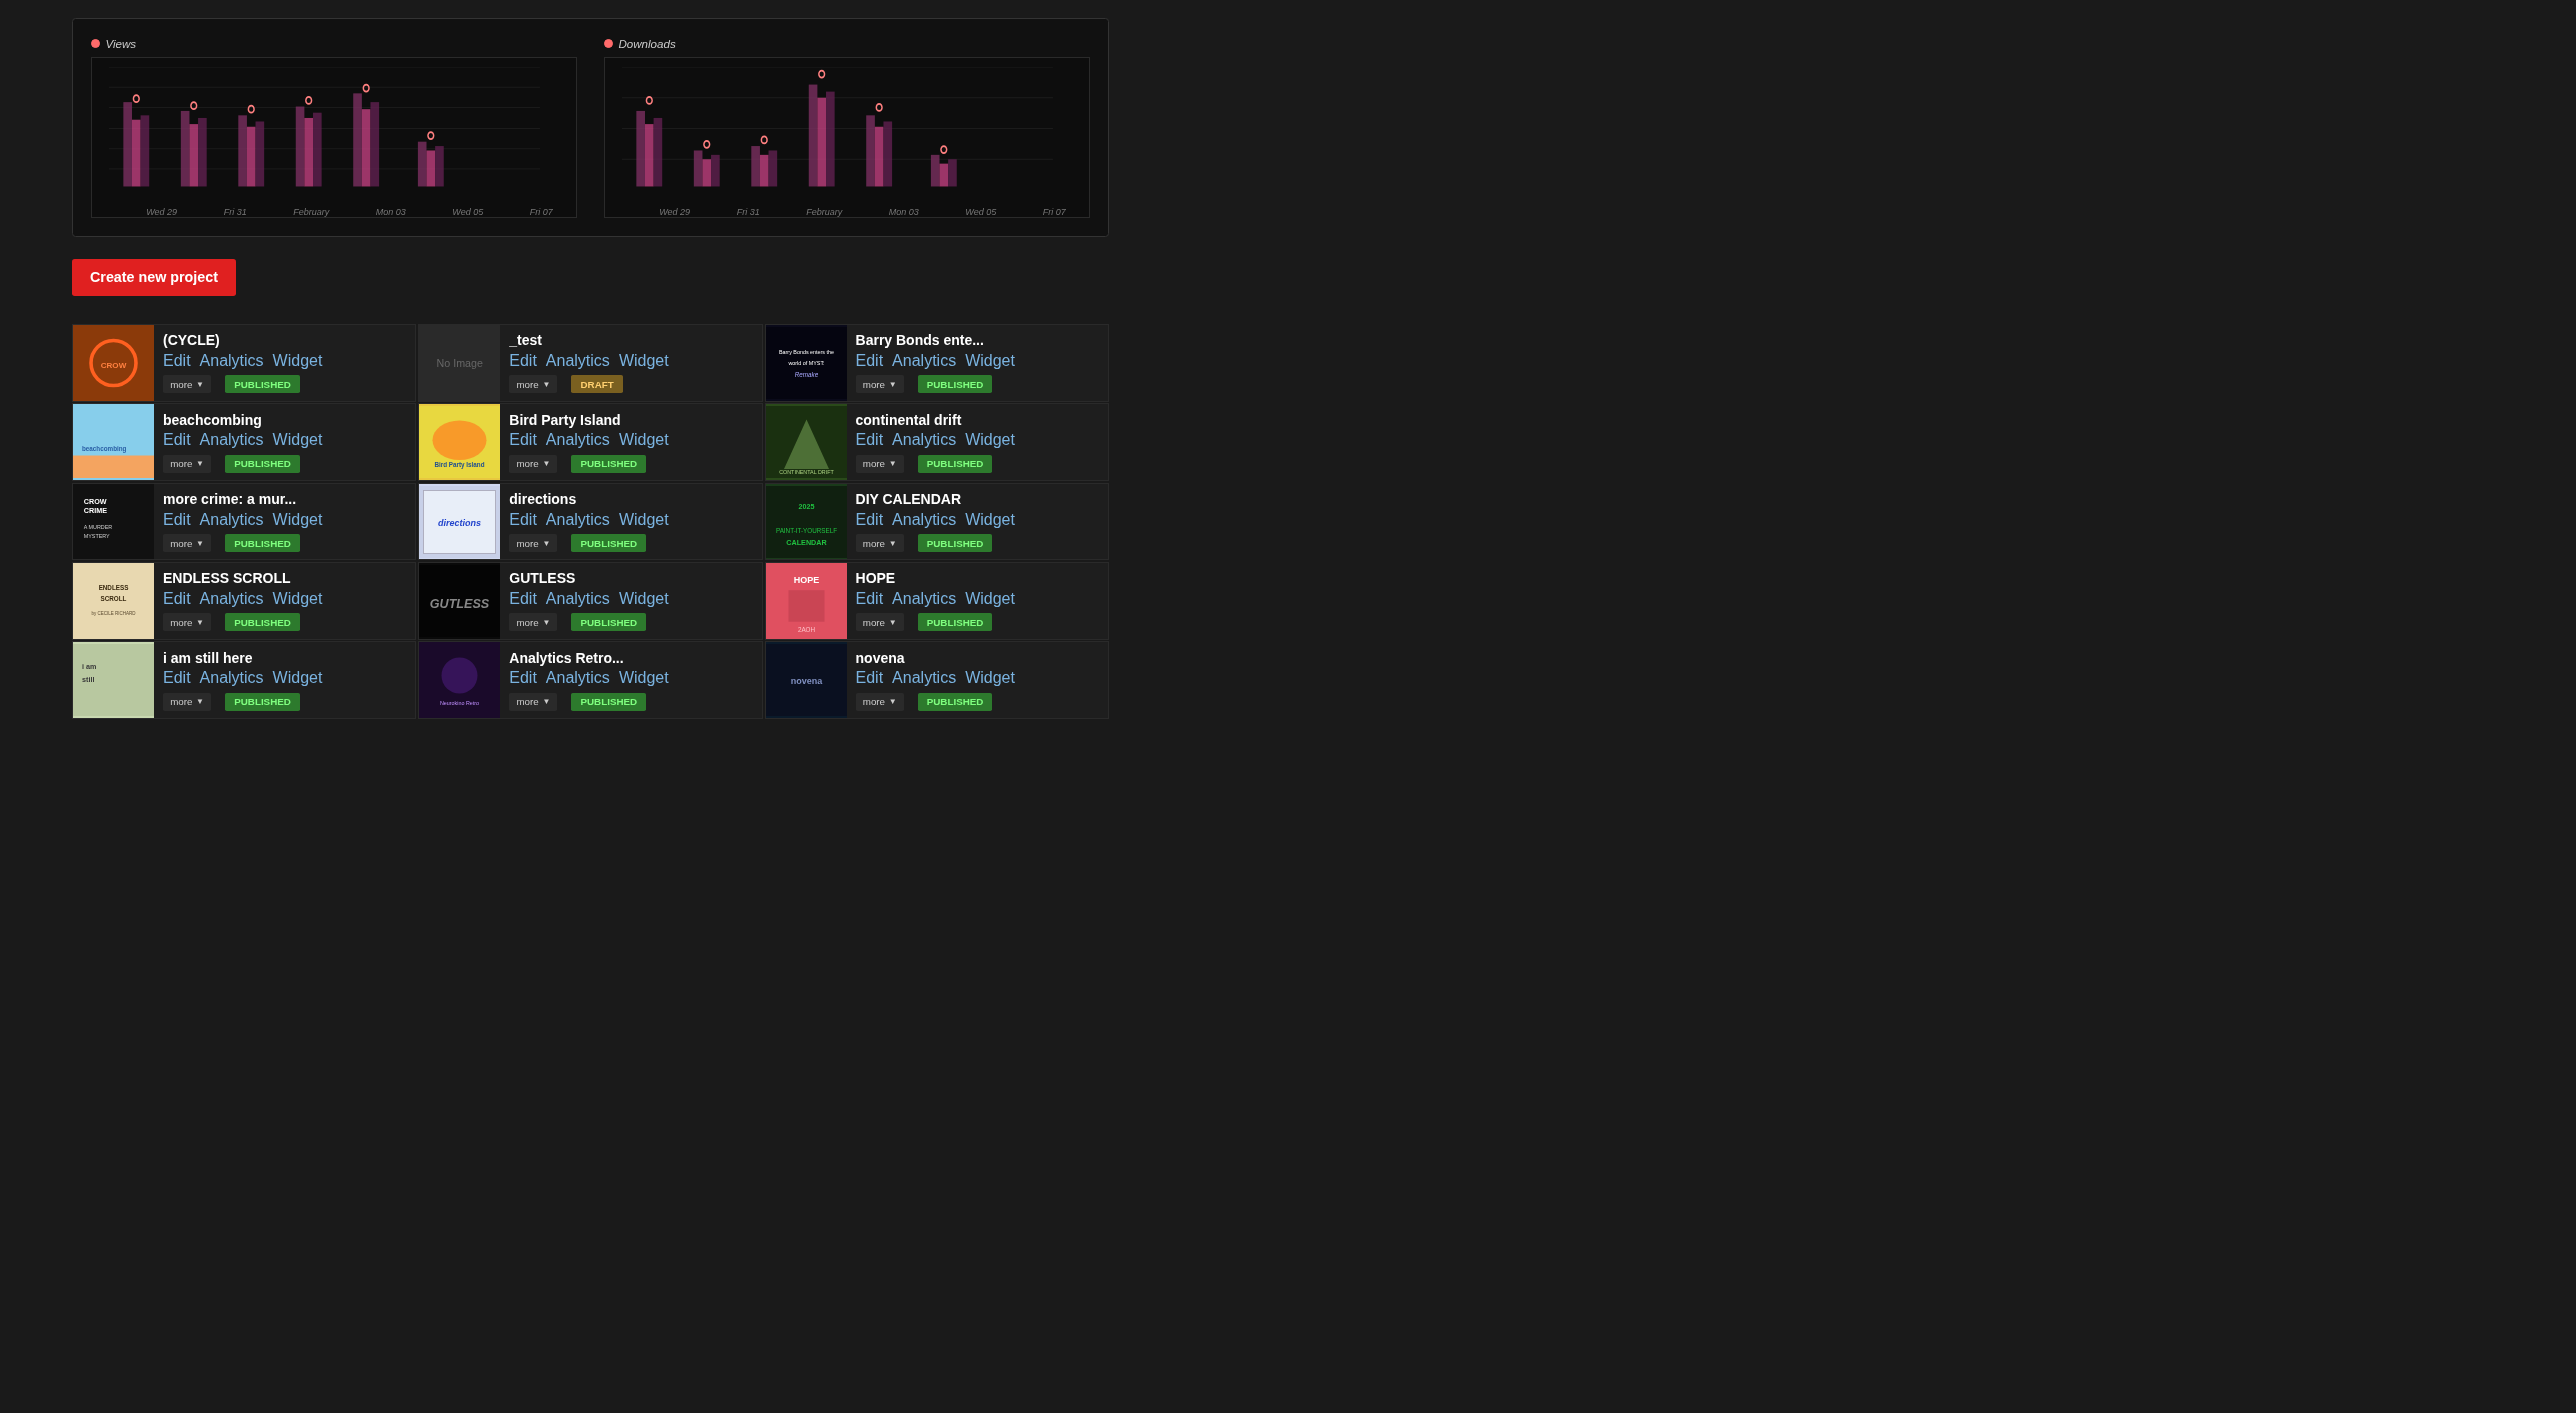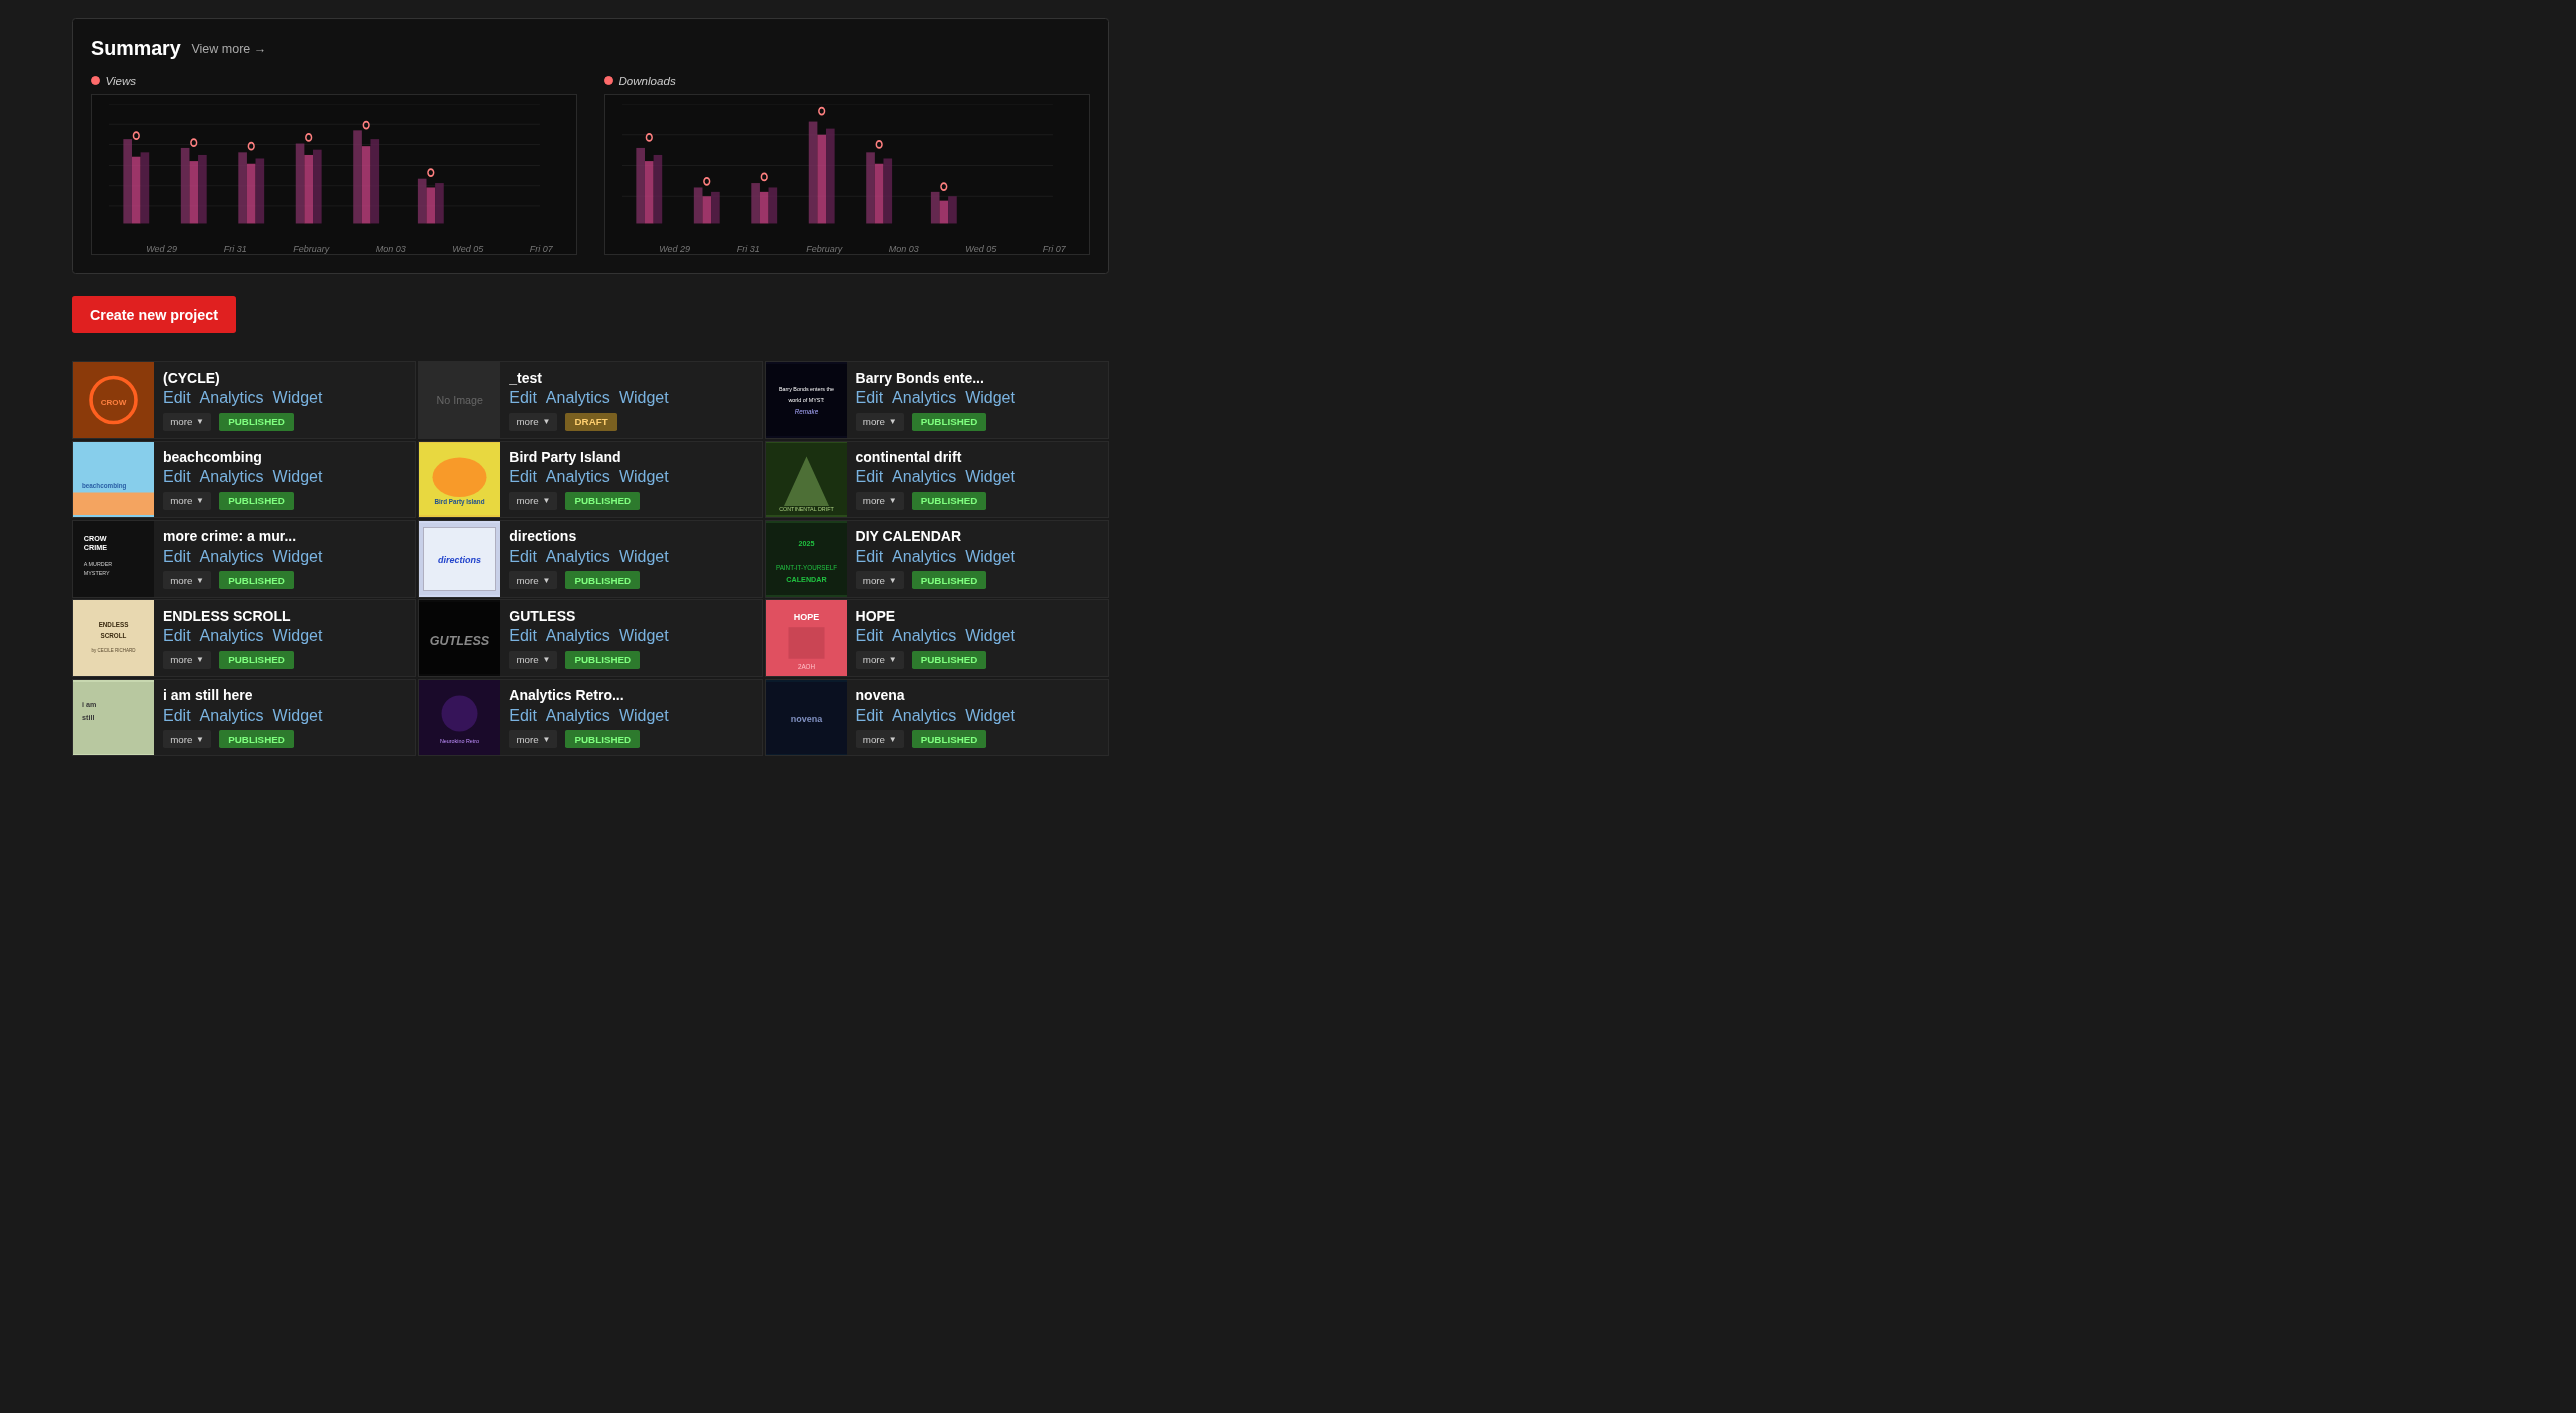--- a/index.html
+++ b/index.html
@@ -154,21 +154,21 @@
     .project-actions a {
       color: #7ab3e0;
       font-size: 16px;
       cursor: pointer;
       text-decoration: none;
     }
 
     .project-bottom {
       display: flex;
       align-items: center;
-      gap: 8px;
+      gap: 14px;
     }
 
     .more-btn {
       background: #2a2a2a;
       color: #ccc;
       border: none;
       padding: 3.6px 7.2px;
       font-size: 9.8px;
       cursor: pointer;
       border-radius: 1.8px;
@@ -222,24 +222,20 @@
       color: #777;
     }
   </style>
 </head>
 <body>
 
 <div class="main-content">
 
   
   <div class="summary-section">
-    <div class="summary-header">
-      <span class="summary-title">Summary</span>
-      <a class="view-more-link">View more →</a>
-    </div>
     <div class="charts-container">
 
       <div class="chart-wrapper">
         <div class="chart-label">
           <div class="chart-dot"></div>
           <span>Views</span>
         </div>
         <div class="chart-area">
           <svg class="chart-svg" viewBox="0 0 600 140" preserveAspectRatio="none">
 

